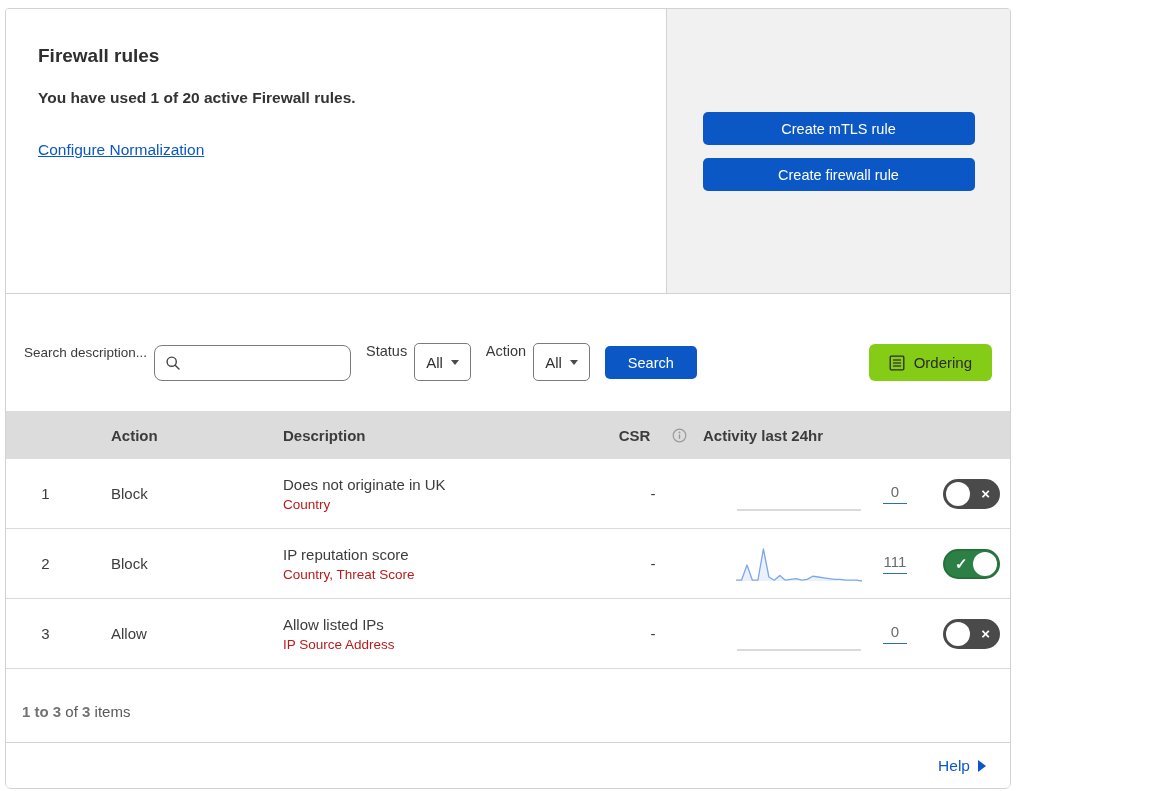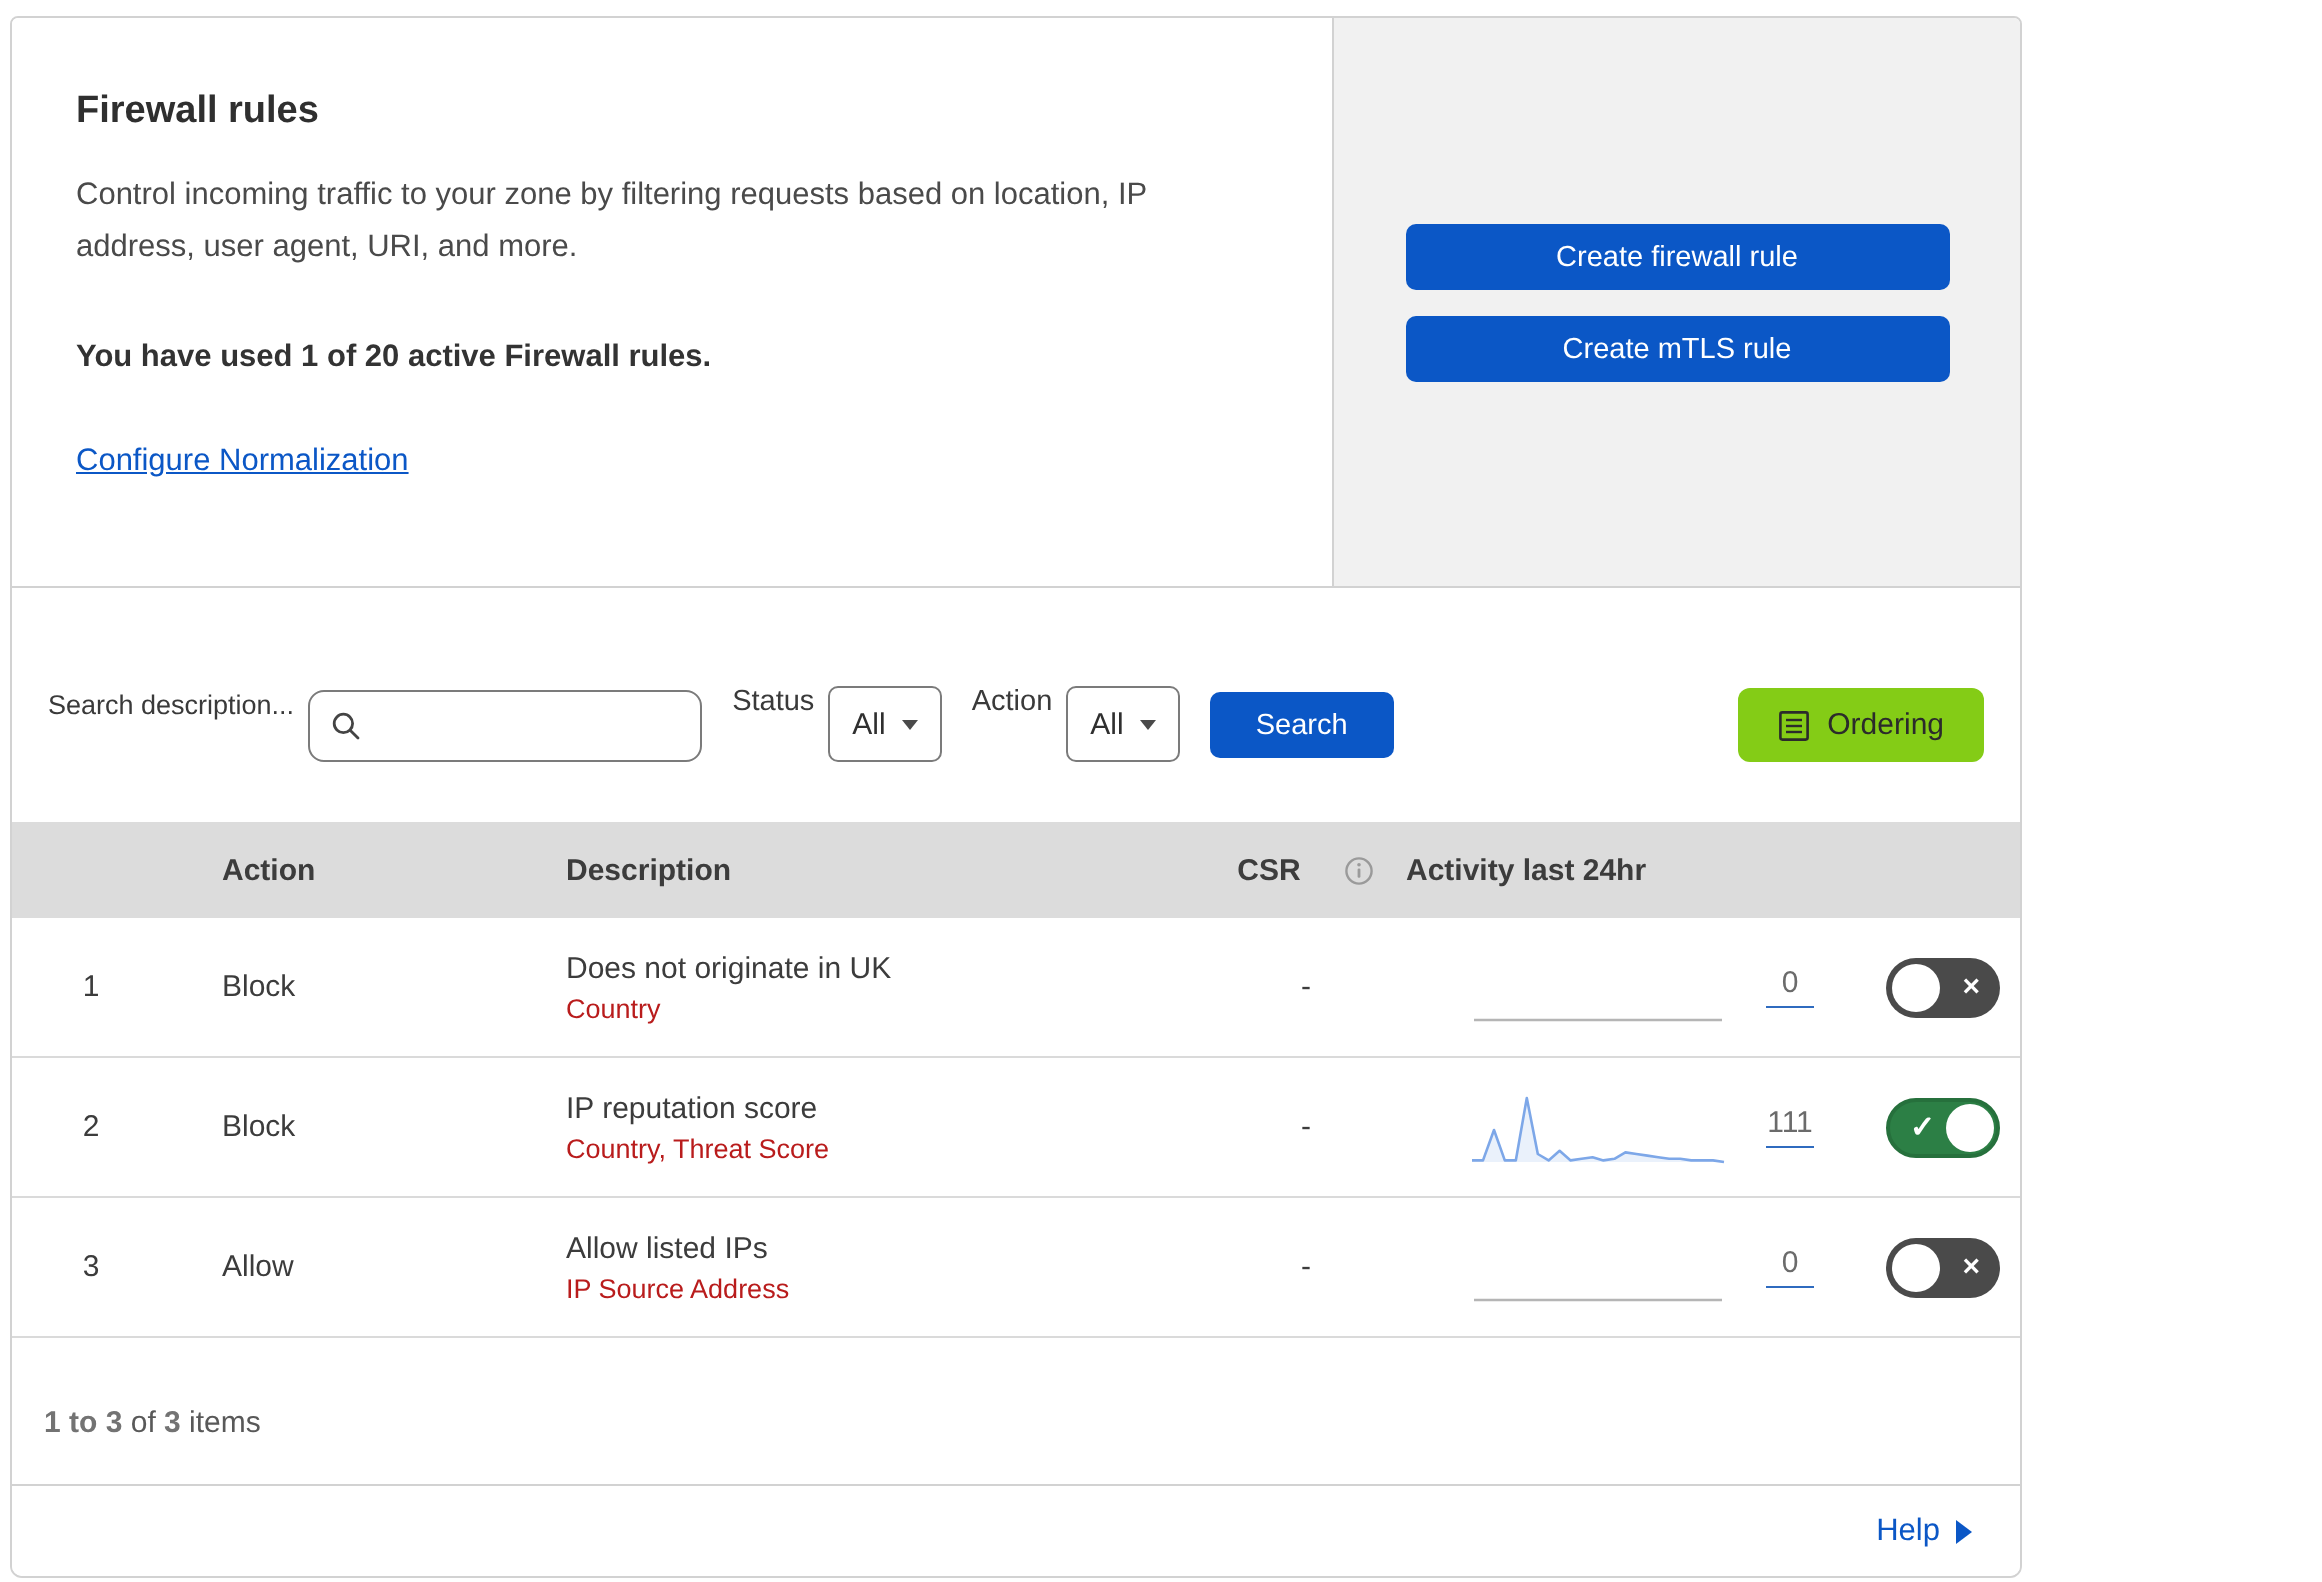--- a/index.html
+++ b/index.html
@@ -134,27 +134,26 @@
   }
 </style>
 </head>
 <body>
 
 <div class="outer">
 
   <div class="top-row">
     <section class="intro">
       <h1>Firewall rules</h1>
-      <p class="desc">Control incoming traffic to your zone by filtering requests based on location, IP address, user agent, URI, and more.</p>
       <p class="usage">You have used 1 of 20 active Firewall rules.</p>
       <a class="link">Configure Normalization</a>
     </section>
     <aside class="cta-panel">
+      <button class="btn-primary">Create mTLS rule</button>
       <button class="btn-primary">Create firewall rule</button>
-      <button class="btn-primary">Create mTLS rule</button>
     </aside>
   </div>
 
   <div class="filter-bar">
     <div class="fgroup">
       <span class="flabel">Search description...</span>
       <div class="search-box">
         <span style="display:flex;margin-right:6px;">
           <svg width="16" height="16" viewBox="0 0 16 16">
               <circle cx="6.7" cy="6.7" r="4.6" fill="none" stroke="#444" stroke-width="1.4"></circle>

